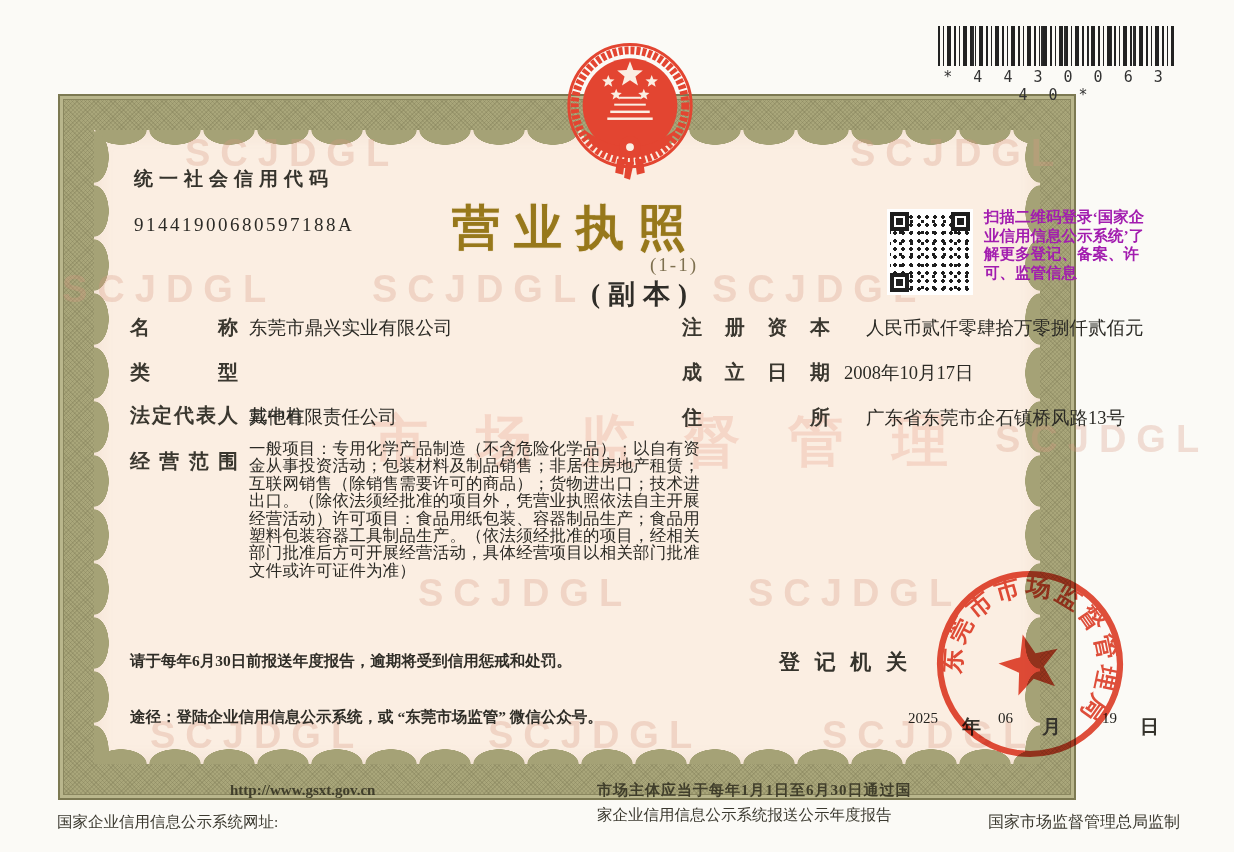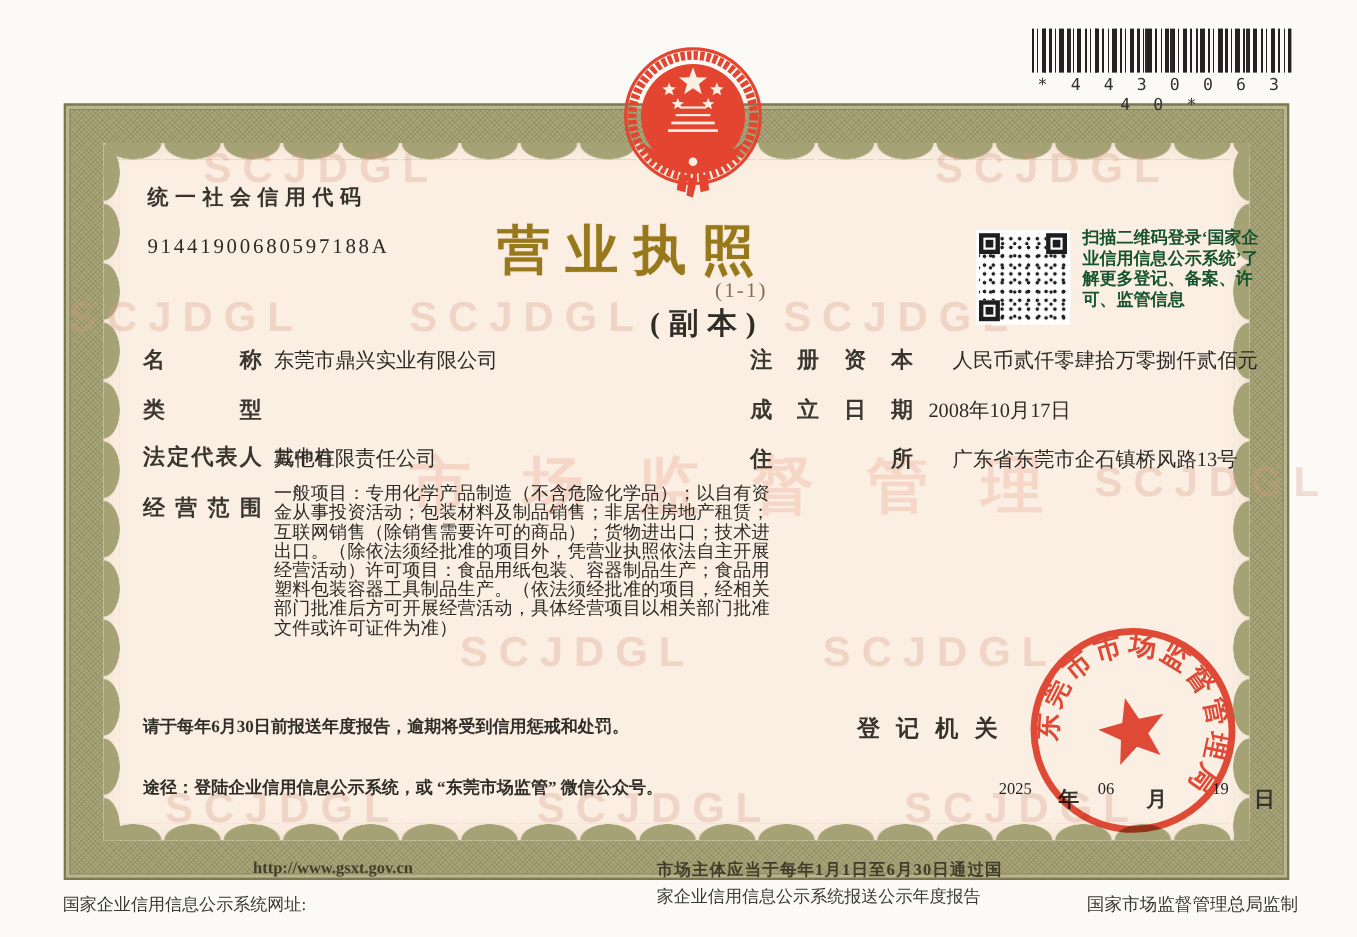--- a/index.html
+++ b/index.html
@@ -17,21 +17,21 @@
     position:relative;
     font-family:"Liberation Serif","DejaVu Serif",serif;
     background:#fbfaf6;
     color:var(--ink);
     overflow:hidden;
   }
   .abs{position:absolute;}
 
   
   .cert-frame{
-    position:absolute;left:58px;top:94px;width:1114px;height:706px;
+    position:absolute;left:58px;top:94px;width:1018px;height:706px;
     background:
       repeating-linear-gradient(45deg, rgba(120,117,80,.28) 0 1px, transparent 1px 3px),
       repeating-linear-gradient(-45deg, rgba(120,117,80,.28) 0 1px, transparent 1px 3px),
       var(--border-olive);
     border:2px solid var(--border-olive-dark);
     box-shadow: inset 0 0 0 3px #b9b68c, inset 0 0 0 4px #8a875f;
   }
   .cert-inner{
     position:absolute;inset:34px;
     background:var(--paper);
@@ -78,21 +78,21 @@
   .qr{width:80px;height:80px;background-color:#fff;position:relative;
     background-image:
       radial-gradient(#1e1e1e 1.6px, transparent 1.9px),
       radial-gradient(#1e1e1e 1.5px, transparent 1.8px);
     background-size:8px 8px, 11px 11px;
     background-position:1px 1px, 5px 4px;
     outline:3px solid #fff;}
   .finder{position:absolute;width:19px;height:19px;border:4px solid #1e1e1e;background:#fff;}
   .finder::after{content:"";position:absolute;inset:2px;background:#1e1e1e;}
   .finder.tl{left:0;top:0;} .finder.tr{right:0;top:0;} .finder.bl{left:0;bottom:0;}
-  .qr-caption{width:166px;font-size:15.5px;line-height:1.2;color:#14532d;font-weight:bold;}
+  .qr-caption{width:166px;font-size:15.5px;line-height:1.2;color:#a21caf;font-weight:bold;}
 
   
   .flabel{font-size:20px;font-weight:bold;color:#3a372f;}
   .js-justify{display:flex;justify-content:space-between;}
   .fvalue{font-size:18.5px;color:#2b2a25;white-space:nowrap;}
   .scope{font-size:16.5px;line-height:17.4px;white-space:normal;letter-spacing:.2px;}
 
   
   .reg-label{font-size:21px;font-weight:bold;color:#35332c;}
   .date-num{font-size:15px;color:#24231f;font-family:"Liberation Serif",serif;}

